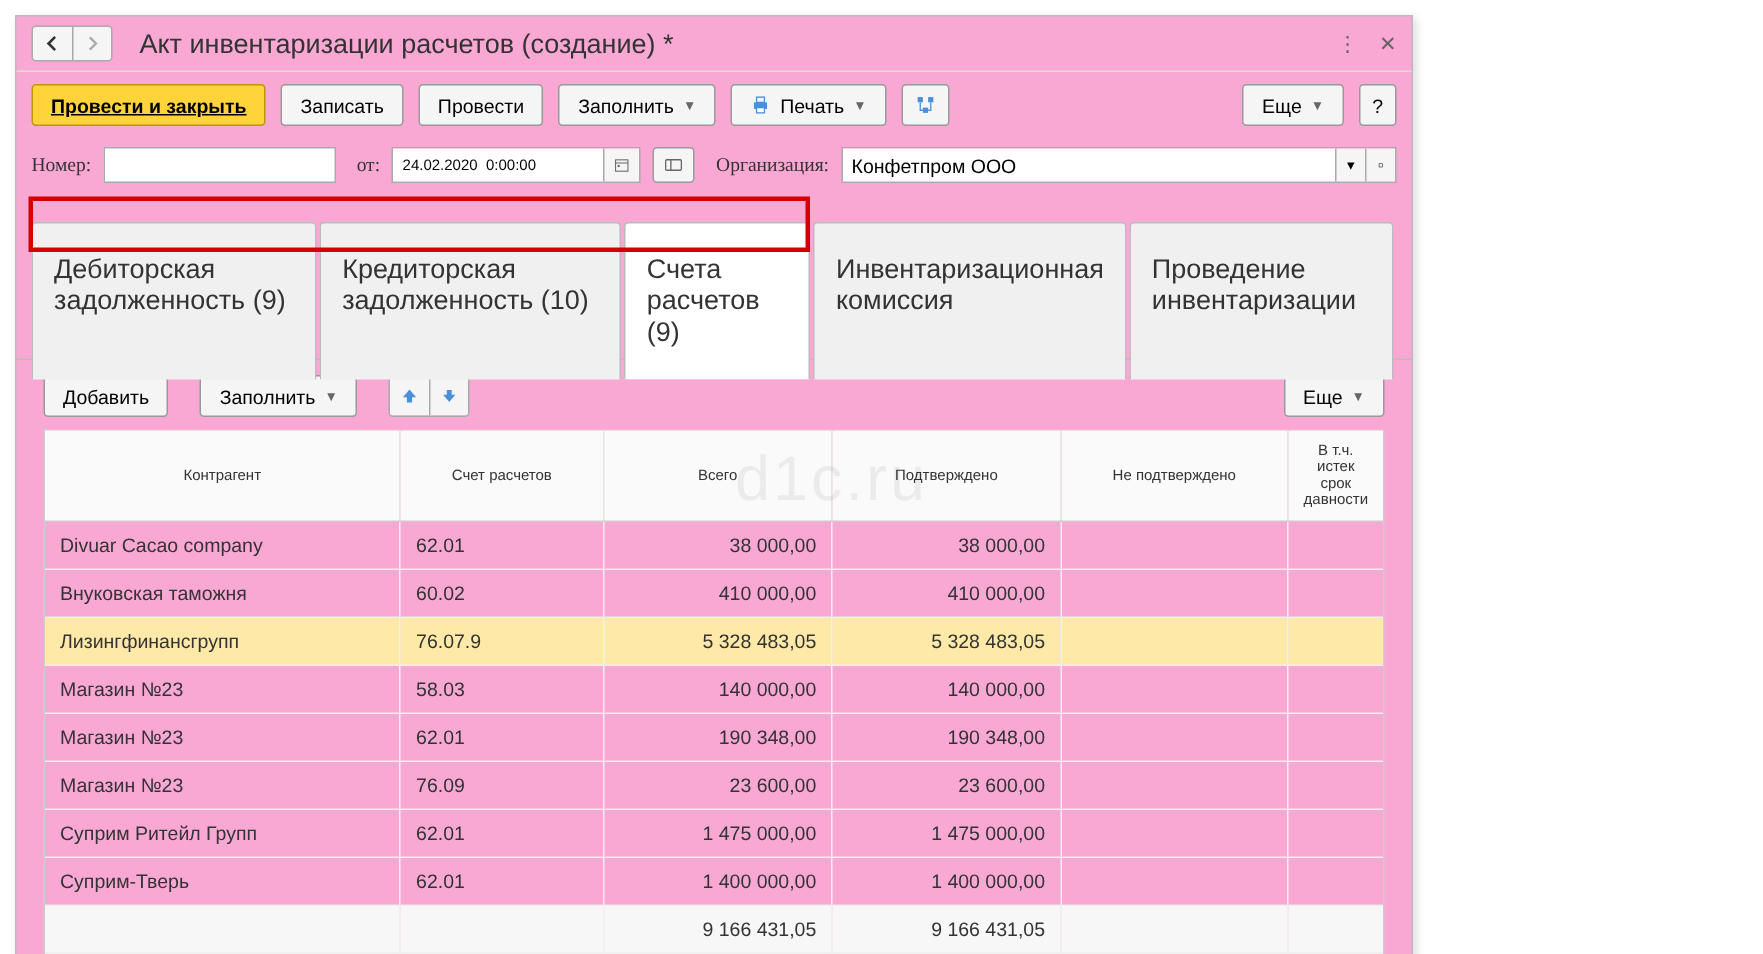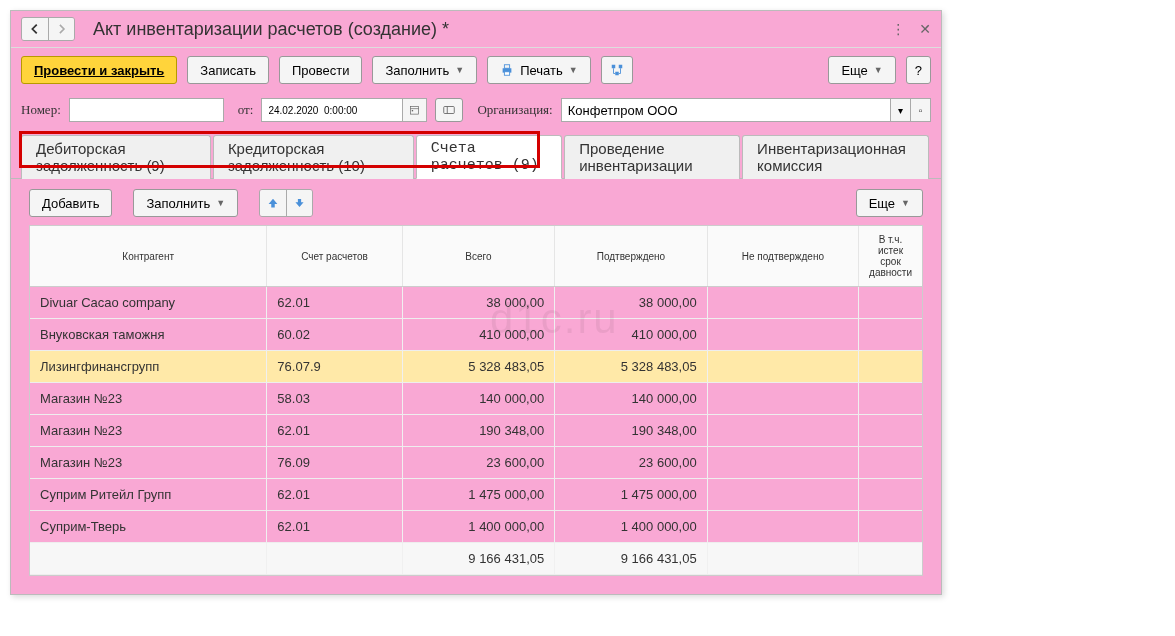--- a/index.html
+++ b/index.html
@@ -26,22 +26,22 @@
 .input { border: 1px solid #aaa; height: 24px; padding: 2px 6px; font-size: 13px; background: #fff; }
 .input.num { width: 155px; }
 .date-wrap { display: flex; align-items: center; border: 1px solid #aaa; height: 24px; }
 .date-wrap input { border: none; height: 22px; padding: 2px 6px; width: 140px; font-size: 10px; }
 .date-btn { width: 24px; height: 22px; border: none; border-left: 1px solid #aaa; background: #f5f5f5; cursor: pointer; display: flex; align-items: center; justify-content: center; }
 .org-wrap { flex: 1; display: flex; border: 1px solid #aaa; height: 24px; }
 .org-wrap input { border: none; flex: 1; padding: 2px 6px; font-size: 13px; }
 .mini-btn { width: 20px; border: none; border-left: 1px solid #aaa; background: #f5f5f5; cursor: pointer; font-size: 10px; }
 
 .tabs { display: flex; padding: 0 10px; margin-top: 6px; border-bottom: 1px solid #bbb; }
-.tab { padding: 4px 14px; border: 1px solid #bbb; border-bottom: none; background: #f0f0f0; margin-right: 2px; cursor: pointer; font-size: 15px; border-radius: 3px 3px 0 0; position: relative; top: 1px; }
-.tab.active { background: #fff; border-bottom: 1px solid #fff; font-family: Liberation Mono, monospace; }
+.tab { padding: 20px 14px; border: 1px solid #bbb; border-bottom: none; background: #f0f0f0; margin-right: 2px; cursor: pointer; font-size: 18px; border-radius: 3px 3px 0 0; position: relative; top: 14px; }
+.tab.active { background: #fff; border-bottom: 1px solid #fff; }
 .tabs-highlight { position: relative; }
 .highlight-box { position: absolute; border: 3px solid #d40000; pointer-events: none; z-index: 5; }
 
 .sub-toolbar { display: flex; align-items: center; padding: 10px 18px 8px; gap: 21px; }
 .arrow-btns { display: flex; gap: 0; border: 1px solid #aaa; border-radius: 3px; overflow: hidden; }
 .arrow-btn { width: 26px; height: 26px; display: flex; align-items: center; justify-content: center; background: #f5f5f5; cursor: pointer; border: none; }
 .arrow-btn + .arrow-btn { border-left: 1px solid #aaa; }
 
 .table-wrap { margin: 0 18px 18px; border: 1px solid #ccc; }
 table { width: 100%; border-collapse: collapse; }
@@ -145,22 +145,22 @@
       <button class="mini-btn">▾</button>
       <button class="mini-btn">▫</button>
     </div>
   </div>
 
   <div class="tabs-highlight">
     <div class="tabs">
       <div class="tab">Дебиторская задолженность (9)</div>
       <div class="tab">Кредиторская задолженность (10)</div>
       <div class="tab active">Счета расчетов (9)</div>
+      <div class="tab">Инвентаризационная комиссия</div>
       <div class="tab">Проведение инвентаризации</div>
-      <div class="tab">Инвентаризационная комиссия</div>
     </div>
     <div class="highlight-box" style="left:8px;top:-3px;width:521px;height:37px;"></div>
   </div>
 
   <div class="sub-toolbar">
     <button class="btn">Добавить</button>
     <button class="btn">
       <span>Заполнить</span>
       <span class="dropdown-caret">▼</span>
     </button>

